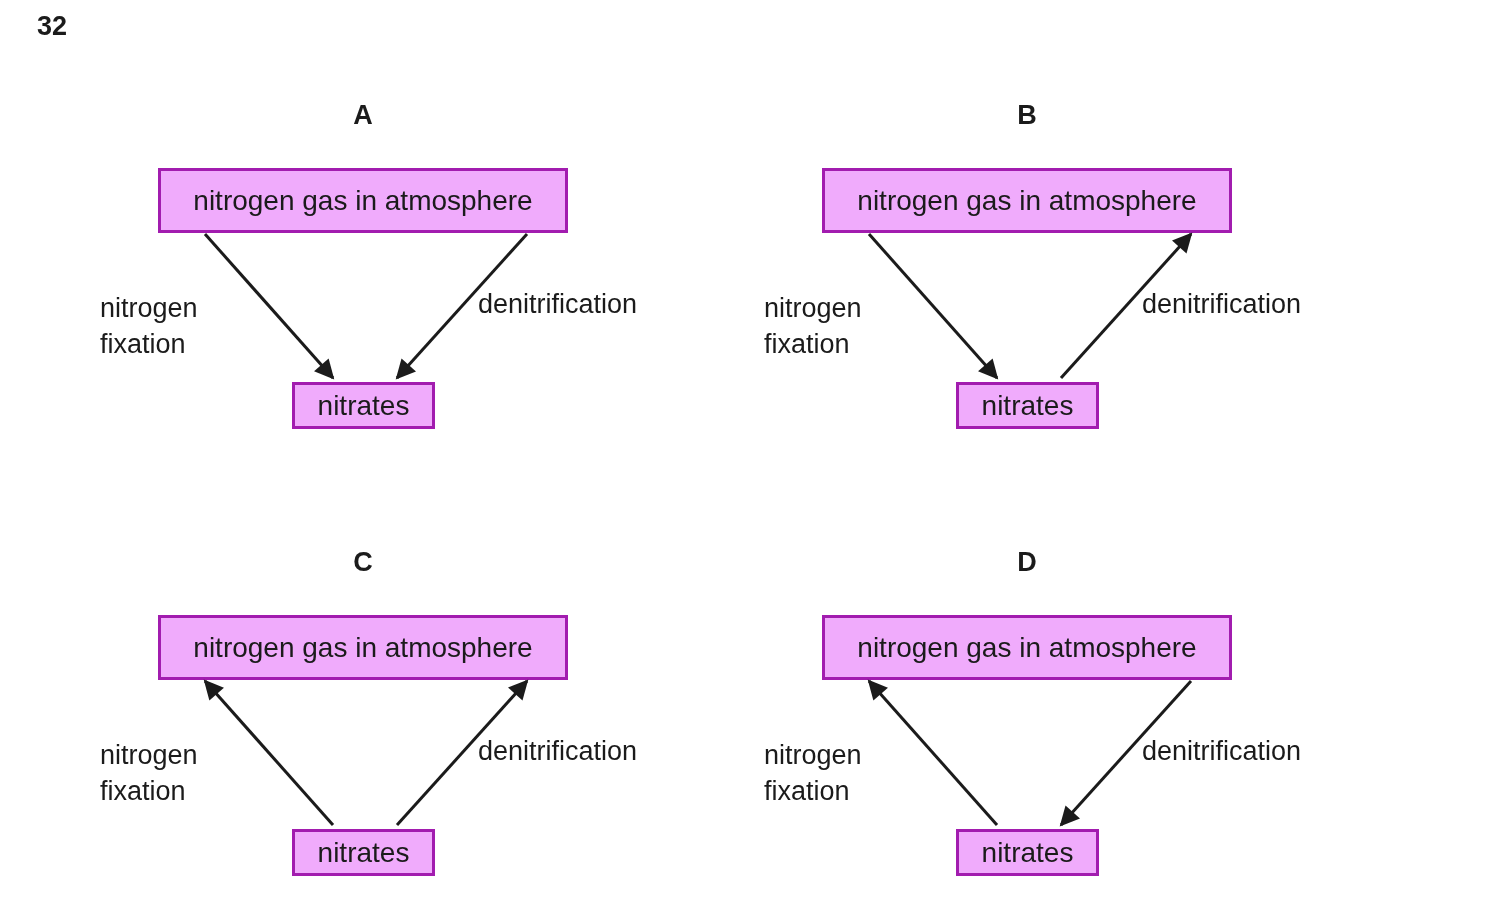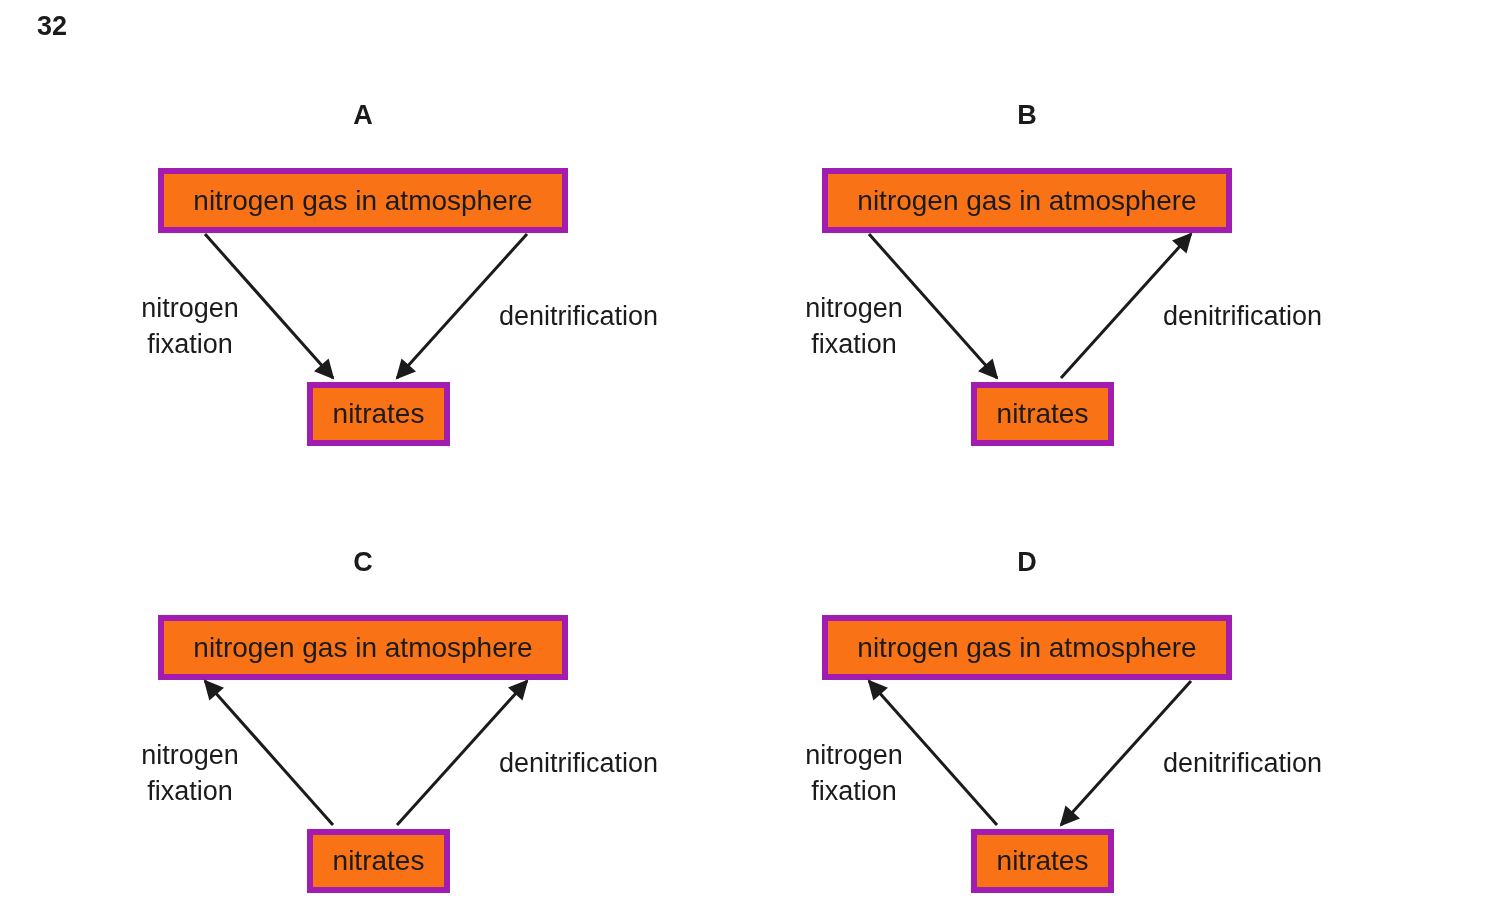--- a/index.html
+++ b/index.html
@@ -39,55 +39,53 @@
     left: 58px;
     top: 10px;
     width: 410px;
     text-align: center;
     font-size: 27px;
     font-weight: 700;
   }
   .box {
     position: absolute;
     box-sizing: border-box;
-    border: 6px solid #a21caf;
-    background: #f97316;
+    border: 3px solid #a21caf;
+    background: #f0abfc;
     display: flex;
     align-items: center;
     justify-content: center;
     font-size: 28px;
   }
   .box.atm { left: 58px; top: 78px; width: 410px; height: 65px; }
-  .box.nit { left: 207px; top: 292px; width: 143px; height: 64px; }
+  .box.nit { left: 192px; top: 292px; width: 143px; height: 47px; }
   .arrows {
     position: absolute;
     left: 0;
     top: 0;
   }
   .arrow {
     stroke: #1b1b1b;
     stroke-width: 3;
   }
   .label {
     position: absolute;
     font-size: 27px;
     line-height: 36px;
   }
   .label.nf {
     left: 0px;
     top: 200px;
     width: 180px;
-    text-align: center;
     white-space: pre-line;
   }
   .label.dn {
     left: 378px;
-    top: 208px;
+    top: 196px;
     white-space: nowrap;
-    margin-left: 21px;
   }
 </style>
 </head>
 <body>
 
 <div class="page">
 
   <svg width="0" height="0" style="position:absolute" aria-hidden="true">
     <defs>
       <marker id="arrow-head" viewBox="0 0 10 10" refX="9" refY="5" markerWidth="7.5" markerHeight="6.5" orient="auto-start-reverse">

